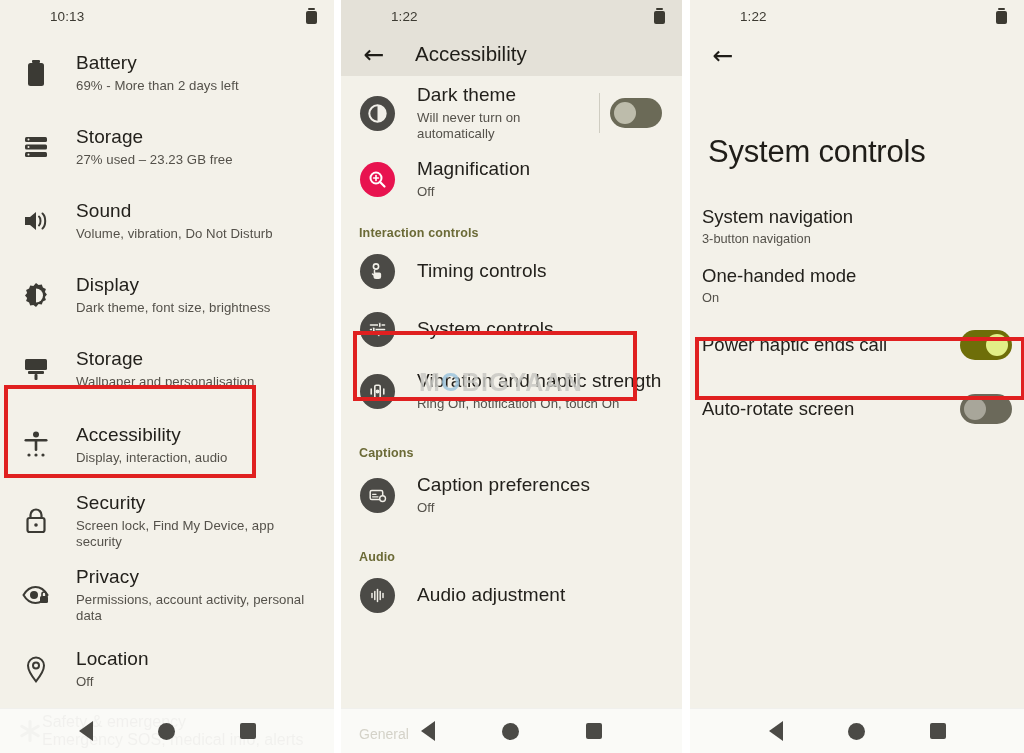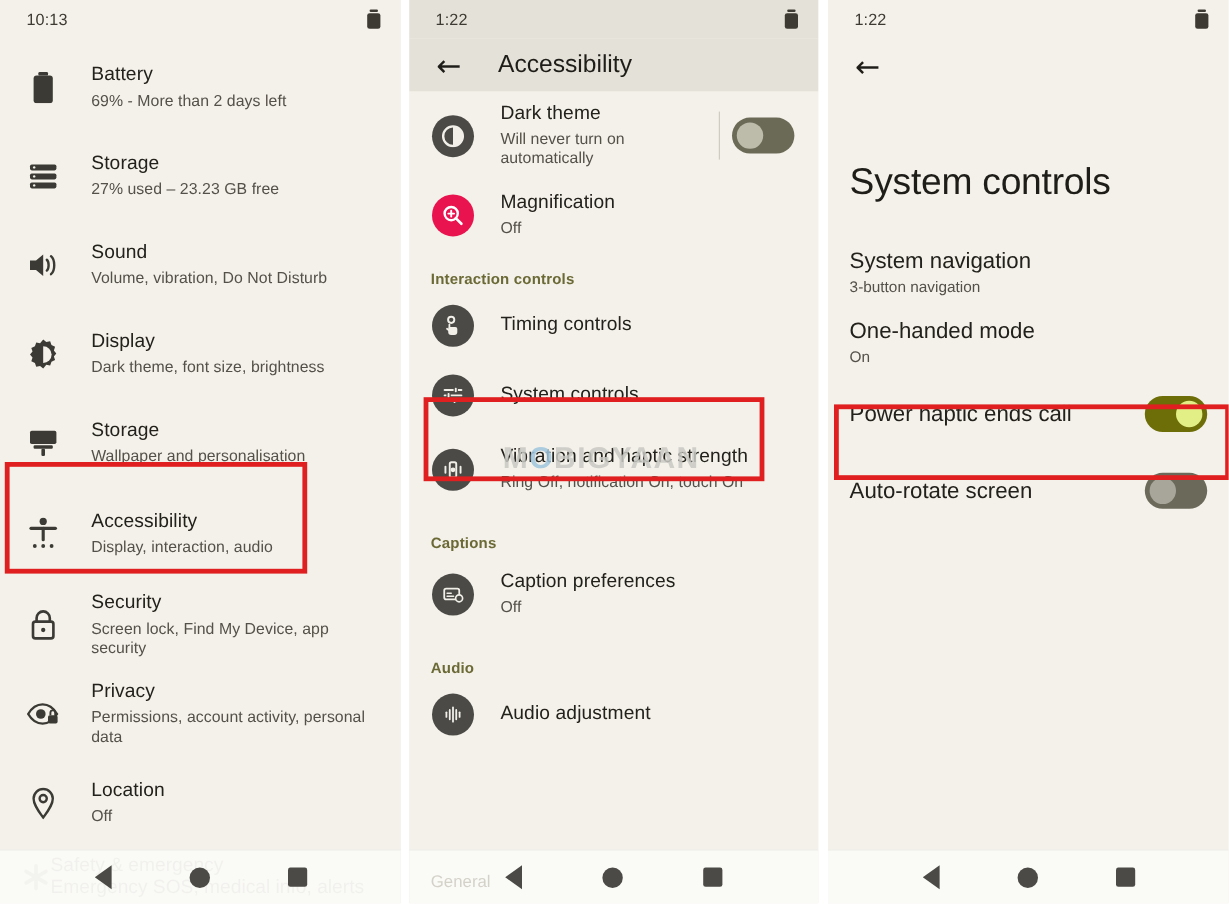--- a/index.html
+++ b/index.html
@@ -30,21 +30,21 @@
     height: 32px;
     display: flex;
     align-items: center;
     justify-content: space-between;
     padding: 0 17px 0 22px;
     font-size: 13.5px;
     color: #3d3b33;
     letter-spacing: .1px;
   }
   .statusbar.tinted { background: #e4e1d8; }
-  .clock { font-size: 13.5px; color: #3c3a32; }
+  .clock { font-size: 13.5px; color: #3c3a32; margin-left: 28px; }
   .batt-ico { width: 11px; height: 16px; position: relative; }
   .batt-ico:before {
     content: ""; position: absolute; left: 2px; top: 0; width: 7px; height: 2px;
     background: #3c3a32; border-radius: 1px;
   }
   .batt-ico:after {
     content: ""; position: absolute; left: 0; top: 2.5px; width: 11px; height: 13.5px;
     background: #3c3a32; border-radius: 2px;
   }
 
@@ -84,21 +84,21 @@
     min-height: 71px;
     position: relative;
   }
   .row .ico {
     width: 36px; flex: 0 0 36px;
     display: flex; align-items: center; justify-content: center;
     margin-right: 22px;
   }
   .row .txt { flex: 1 1 auto; min-width: 0; }
   .row .title {
-    font-size: 16px; color: #23211c; line-height: 1.18;
+    font-size: 19px; color: #23211c; line-height: 1.18;
     letter-spacing: .1px;
   }
   .row .sub {
     font-size: 13.2px; color: #54514a; margin-top: 3px; line-height: 1.2;
     letter-spacing: .05px;
   }
 
   
   .chip {
     width: 35px; height: 35px; border-radius: 50%;
@@ -138,21 +138,21 @@
     flex: 0 0 1px;
   }
 
   
   .p3-title {
     font-size: 31px; color: #1f1d18; padding: 0 18px;
     margin-top: 56px; letter-spacing: -.2px;
   }
   .p3-row {
     display: flex; align-items: center;
-    padding: 0 18px;
+    padding: 0 12px;
     min-height: 56px;
   }
   .p3-row .txt { flex: 1 1 auto; }
   .p3-row .title { font-size: 18.5px; color: #23211c; line-height: 1.2; }
   .p3-row .sub { font-size: 12.8px; color: #54514a; margin-top: 2px; }
   .sp-nav { margin-top: 28px; }
 
   
   .hl {
     position: absolute;

